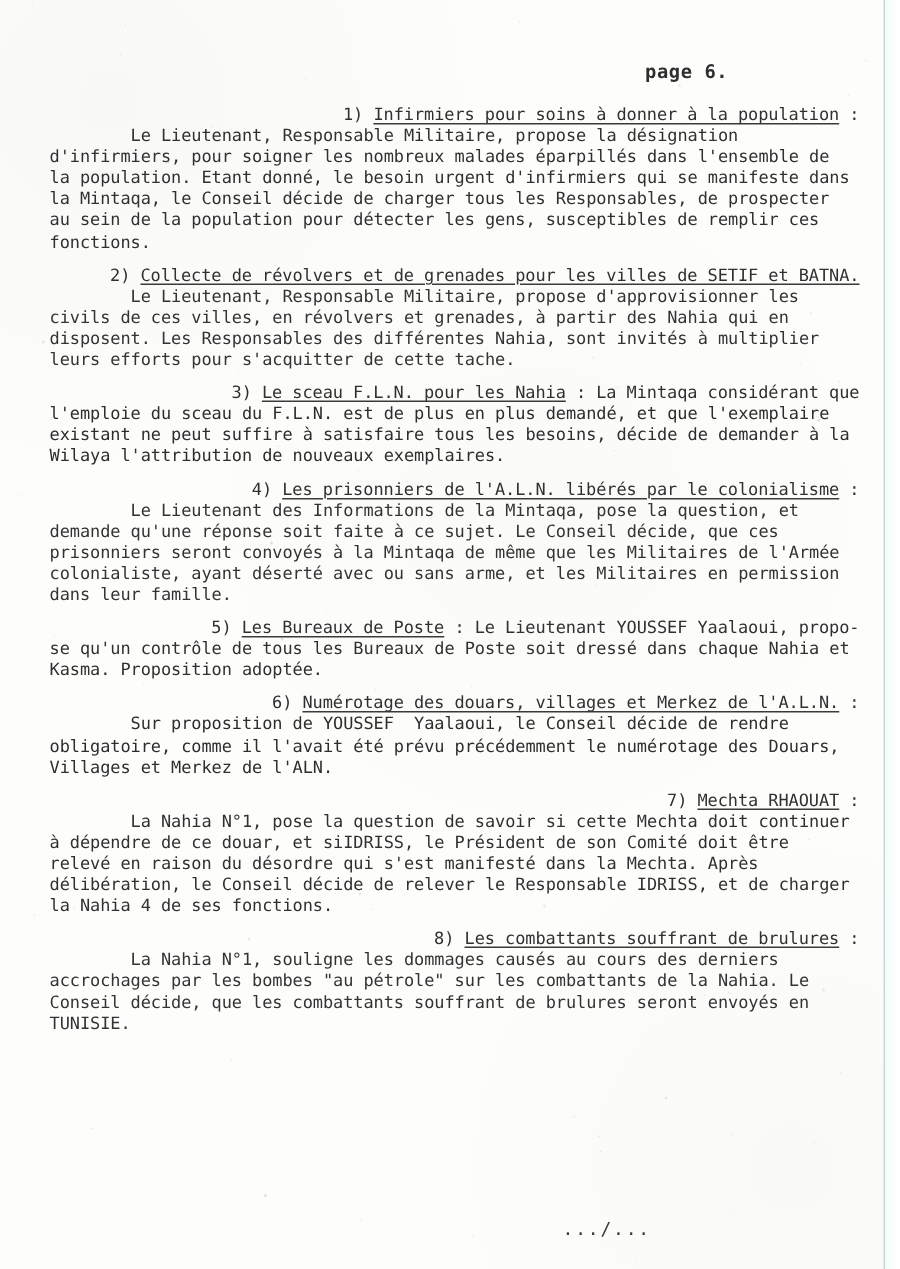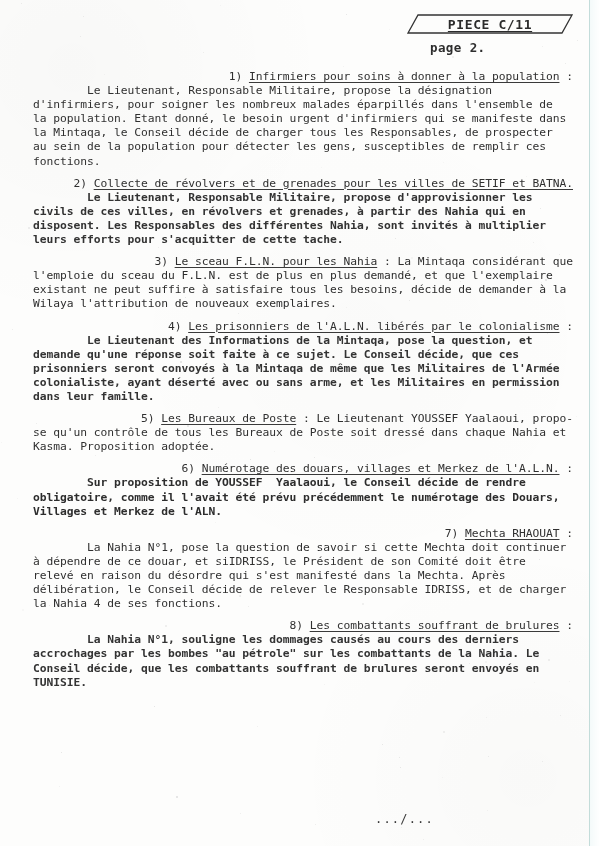--- a/index.html
+++ b/index.html
@@ -117,21 +117,21 @@
   }
   .after-title {
     text-decoration: none;
   }
   .para {
     white-space: pre-wrap;
     word-break: normal;
   }
 
   
-  .section:nth-child(2n) .para { color: #333333; font-weight: bold; }
+  .section:nth-child(2n) .para { color: #333333; }
   .section:nth-child(3n) .para { color: #2d2d2d; }
 
   #footer-mark {
     position: absolute;
     left: 375px;
     top: 812px;
     font-size: 12px;
     letter-spacing: 1.2px;
     color: #3a3a3a;
   }
@@ -150,28 +150,22 @@
   }
 </style>
 </head>
 <body>
 
 <div id="page">
 
   <div id="right-edge-fade"></div>
   <div id="right-edge-line"></div>
 
-  <div id="stamp">
-    <svg width="168" height="22" viewBox="0 0 168 22" aria-hidden="true">
-      <path d="M12 2 L166 2 L156 20 L2 20 Z" fill="none" stroke="#333333" stroke-width="1.3"></path>
-    </svg>
-    <div class="stamp-text">PIECE C/11</div>
-  </div>
-
-  <div id="page-label">page 2.</div>
+
+  <div id="page-label">page 6.</div>
 
   <div id="body-text"><div class="section"><div class="heading-line"><span class="num">1) </span><span class="title">Infirmiers pour soins à donner à la population</span><span class="after-title"> :</span></div><div class="para">        Le Lieutenant, Responsable Militaire, propose la désignation d'infirmiers, pour soigner les nombreux malades éparpillés dans l'ensemble de la population. Etant donné, le besoin urgent d'infirmiers qui se manifeste dans la Mintaqa, le Conseil décide de charger tous les Responsables, de prospecter au sein de la population pour détecter les gens, susceptibles de remplir ces fonctions.</div></div><div class="section"><div class="heading-line"><span class="num">2) </span><span class="title">Collecte de révolvers et de grenades pour les villes de SETIF et BATNA.</span></div><div class="para">        Le Lieutenant, Responsable Militaire, propose d'approvisionner les civils de ces villes, en révolvers et grenades, à partir des Nahia qui en disposent. Les Responsables des différentes Nahia, sont invités à multiplier leurs efforts pour s'acquitter de cette tache.</div></div><div class="section"><div class="heading-line"><span class="num">3) </span><span class="title">Le sceau F.L.N. pour les Nahia</span><span class="after-title"> :</span><span class="after-title"> La Mintaqa considérant que</span></div><div class="para">l'emploie du sceau du F.L.N. est de plus en plus demandé, et que l'exemplaire existant ne peut suffire à satisfaire tous les besoins, décide de demander à la Wilaya l'attribution de nouveaux exemplaires.</div></div><div class="section"><div class="heading-line"><span class="num">4) </span><span class="title">Les prisonniers de l'A.L.N. libérés par le colonialisme</span><span class="after-title"> :</span></div><div class="para">        Le Lieutenant des Informations de la Mintaqa, pose la question, et demande qu'une réponse soit faite à ce sujet. Le Conseil décide, que ces prisonniers seront convoyés à la Mintaqa de même que les Militaires de l'Armée colonialiste, ayant déserté avec ou sans arme, et les Militaires en permission dans leur famille.</div></div><div class="section"><div class="heading-line"><span class="num">5) </span><span class="title">Les Bureaux de Poste</span><span class="after-title"> :</span><span class="after-title"> Le Lieutenant YOUSSEF Yaalaoui, propo-</span></div><div class="para">se qu'un contrôle de tous les Bureaux de Poste soit dressé dans chaque Nahia et Kasma. Proposition adoptée.</div></div><div class="section"><div class="heading-line"><span class="num">6) </span><span class="title">Numérotage des douars, villages et Merkez de l'A.L.N.</span><span class="after-title"> :</span></div><div class="para">        Sur proposition de YOUSSEF  Yaalaoui, le Conseil décide de rendre obligatoire, comme il l'avait été prévu précédemment le numérotage des Douars, Villages et Merkez de l'ALN.</div></div><div class="section"><div class="heading-line"><span class="num">7) </span><span class="title">Mechta RHAOUAT</span><span class="after-title"> :</span></div><div class="para">        La Nahia N°1, pose la question de savoir si cette Mechta doit continuer à dépendre de ce douar, et siIDRISS, le Président de son Comité doit être relevé en raison du désordre qui s'est manifesté dans la Mechta. Après délibération, le Conseil décide de relever le Responsable IDRISS, et de charger la Nahia 4 de ses fonctions.</div></div><div class="section"><div class="heading-line"><span class="num">8) </span><span class="title">Les combattants souffrant de brulures</span><span class="after-title"> :</span></div><div class="para">        La Nahia N°1, souligne les dommages causés au cours des derniers accrochages par les bombes "au pétrole" sur les combattants de la Nahia. Le Conseil décide, que les combattants souffrant de brulures seront envoyés en TUNISIE.</div></div></div>
 
   <div id="footer-mark">.../...</div>
 
   <div id="speckles">
       <div class="speck" style="width: 2px; height: 2px; left: 179.897px; top: 361.093px; opacity: 0.58;"></div>
       <div class="speck" style="width: 2px; height: 2px; left: 362.071px; top: 602.892px; opacity: 0.36;"></div>
       <div class="speck" style="width: 1px; height: 1px; left: 576.3px; top: 415.938px; opacity: 0.18;"></div>
       <div class="speck" style="width: 1px; height: 1px; left: 468.937px; top: 663.061px; opacity: 0.4;"></div>

